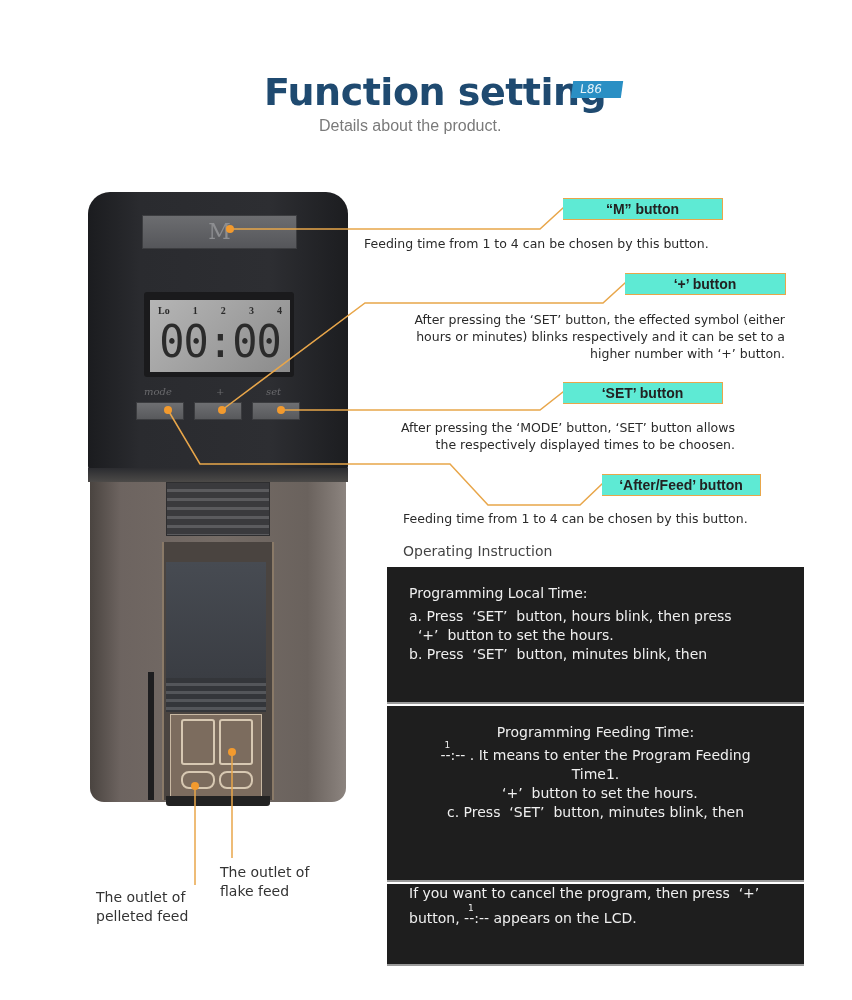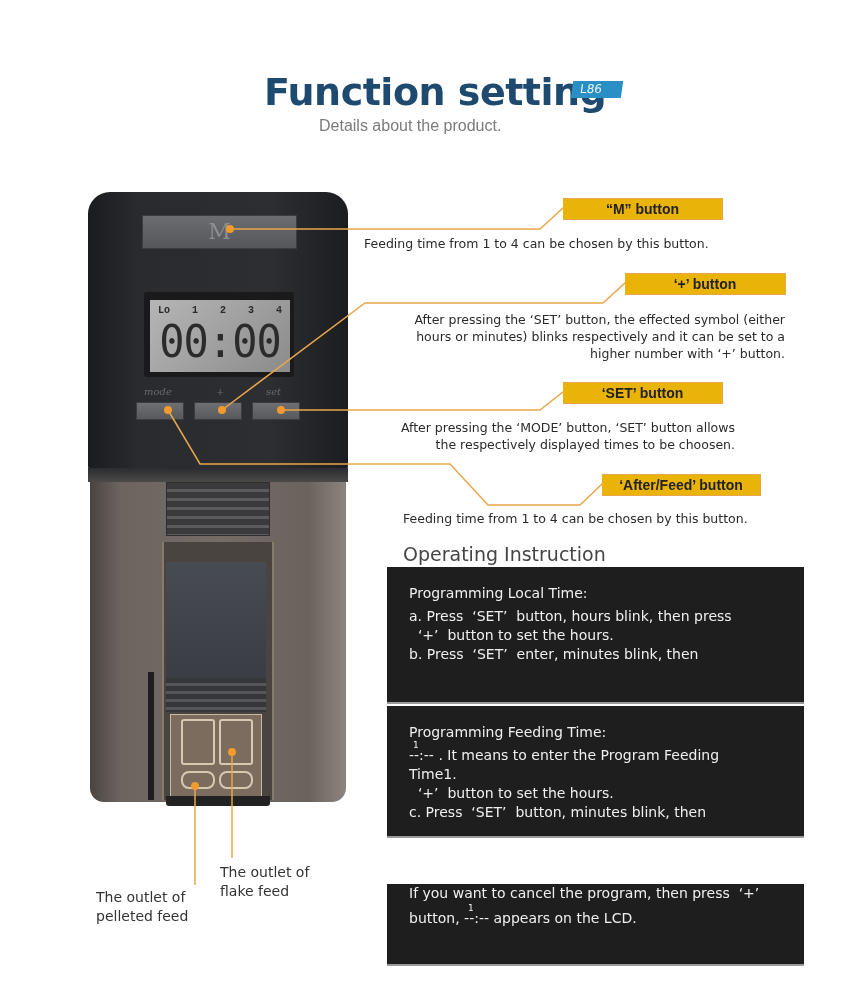--- a/index.html
+++ b/index.html
@@ -10,44 +10,44 @@
   .title { position: absolute; left: 264px; top: 70px; font-size: 38px; font-weight: bold; color: #1f4a70; letter-spacing: -0.5px; font-family: "DejaVu Sans", sans-serif; }
   .badge { position: absolute; left: 572px; top: 81px; width: 50px; height: 17px; background: #2a8fc4; color: #e8f4fa; font-size: 12px; line-height: 17px; padding-left: 8px; transform: skewX(-8deg); }
   .subtitle { position: absolute; left: 319px; top: 117px; font-size: 16px; color: #7a7a7a; font-family: "Liberation Sans", sans-serif; }
 
   
   .device { position: absolute; left: 88px; top: 192px; width: 260px; }
   .device-top { position: absolute; left: 0; top: 0; width: 260px; height: 278px; background: linear-gradient(90deg,#1b1c1f 0%,#2a2b2f 20%,#2d2e32 70%,#1c1d20 100%); border-radius: 22px 22px 4px 4px; }
   .m-btn { position: absolute; left: 54px; top: 23px; width: 155px; height: 34px; background: linear-gradient(#6c6d70,#55565a); border: 1px solid #3c3d40; color: #8d8e91; font-family: "DejaVu Serif", serif; font-size: 22px; text-align: center; line-height: 32px; }
   .lcd-frame { position: absolute; left: 56px; top: 100px; width: 150px; height: 85px; background: #1a1a1c; border-radius: 3px; }
   .lcd { position: absolute; left: 62px; top: 108px; width: 140px; height: 72px; background: linear-gradient(135deg,#b5b5b5 0%,#a5a5a5 40%,#8b8b8b 100%); }
-  .lcd-labels { position: absolute; left: 8px; top: 5px; right: 8px; display: flex; justify-content: space-between; font-size: 10px; font-weight: bold; color: #2a2a2a; font-family: Liberation Mono, monospace; }
+  .lcd-labels { position: absolute; left: 8px; top: 5px; right: 8px; display: flex; justify-content: space-between; font-size: 10px; font-weight: bold; color: #2a2a2a; font-family: Liberation Serif, serif; }
   .lcd-digits { position: absolute; left: 4px; top: 18px; width: 132px; text-align: center; font-family: "DejaVu Sans Mono", monospace; font-size: 42px; line-height: 48px; color: #2b2b2b; letter-spacing: -1px; transform: scaleY(1.05); }
   .btn-lbl { position: absolute; top: 194px; font-family: "DejaVu Serif", serif; font-style: italic; font-size: 10px; color: #6a6a6d; }
   .small-btn { position: absolute; top: 210px; width: 48px; height: 18px; background: linear-gradient(#6e6f72,#58595c); border: 1px solid #3b3c3f; }
   .device-bottom { position: absolute; left: 2px; top: 276px; width: 256px; height: 334px; background: linear-gradient(90deg,#4a4440 0%,#6d6460 12%,#756c66 50%,#6a625d 85%,#8c847f 100%); border-radius: 3px 3px 14px 14px; }
   .collar { position: absolute; left: 0; top: 276px; width: 260px; height: 14px; background: linear-gradient(#2b2c30,#4c4a48); }
   .grip-top { position: absolute; left: 78px; top: 290px; width: 104px; height: 54px; background: repeating-linear-gradient(#3a3a3d 0 6px,#5b5b5e 6px 9px); border: 1px solid #2e2e30; }
   .slot { position: absolute; left: 74px; top: 350px; width: 112px; height: 258px; background: #4a4440; border-left: 2px solid #8a7a68; border-right: 2px solid #8a7a68; }
   .slide { position: absolute; left: 78px; top: 370px; width: 100px; height: 118px; background: linear-gradient(#474b52,#3a3d43); }
   .grip-bottom { position: absolute; left: 78px; top: 486px; width: 100px; height: 34px; background: repeating-linear-gradient(#34363a 0 5px,#54565a 5px 8px); }
   .outlet { position: absolute; left: 82px; top: 522px; width: 92px; height: 84px; background: rgba(150,130,110,0.65); border: 1px solid #c9b9a3; }
   .outlet .cell { position: absolute; border: 2px solid #d7c8b2; border-radius: 3px; }
   .side-bar { position: absolute; left: 60px; top: 480px; width: 6px; height: 128px; background: #1e1e20; }
   .base { position: absolute; left: 78px; top: 604px; width: 104px; height: 10px; background: #222; border-radius: 0 0 3px 3px; }
 
   
   svg.lines { position: absolute; left: 0; top: 0; width: 852px; height: 1000px; pointer-events: none; }
 
   
-  .callout-box { position: absolute; height: 22px; font-family: "Liberation Sans", sans-serif; font-size: 14px; font-weight: bold; color: #222; text-align: center; line-height: 21px; border-top: 1.5px solid #e8a64a; border-right: 1.5px solid #e8a64a; border-bottom: 1.5px solid #e8a64a; background: #eab308; }
+  .callout-box { position: absolute; height: 22px; font-family: "Liberation Sans", sans-serif; font-size: 14px; font-weight: bold; color: #222; text-align: center; line-height: 21px; border-top: 1.5px solid #e8a64a; border-right: 1.5px solid #e8a64a; border-bottom: 1.5px solid #e8a64a; background: #5eead4; }
   .desc { position: absolute; font-family: "DejaVu Sans", sans-serif; font-size: 12.5px; color: #2a2a2a; line-height: 17px; }
   .desc.right { text-align: right; }
 
-  .op-title { position: absolute; left: 403px; top: 543px; font-family: "DejaVu Sans", sans-serif; font-size: 19px; color: #444; }
+  .op-title { position: absolute; left: 403px; top: 543px; font-family: "DejaVu Sans", sans-serif; font-size: 14px; color: #444; }
 
   .panel { position: absolute; left: 387px; width: 417px; background: #1e1e1e; color: #efefef; font-family: "DejaVu Sans", sans-serif; font-size: 14px; line-height: 19px; padding: 0 22px; border-bottom: 2px solid #9a9a9a; }
   .panel .ptitle { display: block; margin-bottom: 4px; }
   .panel .line { display: block; }
   .sup { position: relative; display: inline-block; font-size: 14px; }
   .sup small { position: absolute; left: 4px; top: -10px; font-size: 9px; }
 
   .outlet-label { position: absolute; font-family: "DejaVu Sans", sans-serif; font-size: 14px; color: #333; line-height: 19px; }
 </style>
 </head>
@@ -129,24 +129,24 @@
 
 <div class="callout-box" style="left:602px; top:474px; width:159px;">‘After/Feed’ button</div>
 <div class="desc" style="left:403px; top:510px; width:400px;">Feeding time from 1 to 4 can be chosen by this button.</div>
 
 <div class="op-title">Operating Instruction</div>
 
 <div class="panel" style="top:567px; height:137px; padding-top:17px;">
   <span class="ptitle">Programming Local Time:</span>
   <span class="line" style="white-space:pre;">a. Press  ‘SET’  button, hours blink, then press</span>
   <span class="line" style="white-space:pre;">  ‘+’  button to set the hours.</span>
-  <span class="line" style="white-space:pre;">b. Press  ‘SET’  enter, minutes blink, then</span>
+  <span class="line" style="white-space:pre;">b. Press  ‘SET’  button, minutes blink, then</span>
 </div>
 
-<div class="panel" style="top:706px; height:132px; padding-top:17px;">
+<div class="panel" style="top:706px; height:176px; padding-top:17px;text-align:center;">
   <span class="ptitle">Programming Feeding Time:</span>
   <span class="line" style="white-space:pre;"><span class="sup"><small>1</small><span>--:--</span></span><span> . It means to enter the Program Feeding</span></span>
   <span class="line" style="white-space:pre;">Time1.</span>
   <span class="line" style="white-space:pre;">  ‘+’  button to set the hours.</span>
   <span class="line" style="white-space:pre;">c. Press  ‘SET’  button, minutes blink, then</span>
 </div>
 
 <div class="panel" style="top:884px; height:82px; ">
   <span class="line" style="white-space:pre;">If you want to cancel the program, then press  ‘+’</span>
   <span class="line" style="white-space:pre; margin-top:6px;"><span>button, </span><span class="sup"><small>1</small><span>--:--</span></span><span> appears on the LCD.</span></span>

